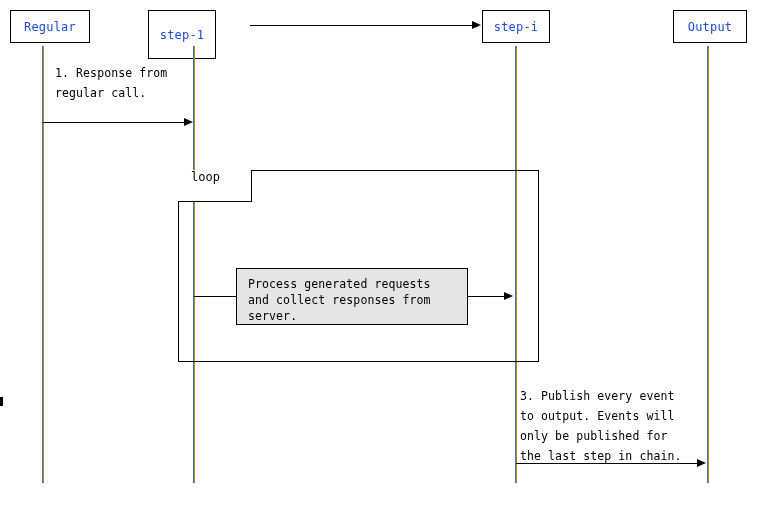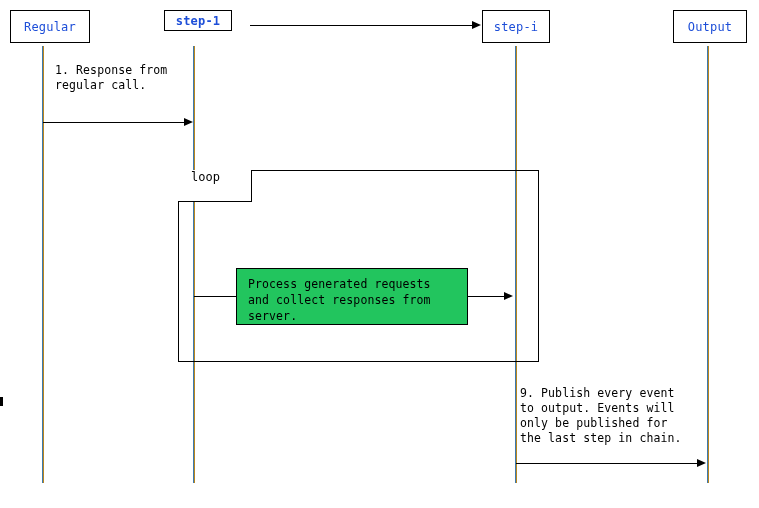--- a/index.html
+++ b/index.html
@@ -46,21 +46,21 @@
     width: 0;
     height: 0;
     border-top: 4px solid transparent;
     border-bottom: 4px solid transparent;
     border-left: 9px solid #000000;
   }
   
   .note-text {
     position: absolute;
     font-size: 11.5px;
-    line-height: 15px;
+    line-height: 20px;
     color: #000000;
     white-space: pre;
     letter-spacing: 0.1px;
   }
   
   .frag-box {
     position: absolute;
     box-sizing: border-box;
     border: 1px solid #000000;
     background: transparent;
@@ -76,21 +76,21 @@
     align-items: flex-start;
     padding-left: 13px;
     font-size: 12px;
     color: #000000;
   }
   
   .action-box {
     position: absolute;
     box-sizing: border-box;
     border: 1px solid #000000;
-    background: #22c55e;
+    background: #e5e5e5;
     font-size: 11.5px;
     line-height: 16px;
     color: #000000;
     padding: 7px 0 0 11px;
     white-space: pre;
     letter-spacing: 0.1px;
   }
   
   .edge-artifact {
     position: absolute;
@@ -98,21 +98,21 @@
   }
 </style>
 </head>
 <body>
 
 <div id="diagram">
 
   <div class="participant" style="left:10px; top:10px; width:80px; height:33px;">
     <span>Regular</span>
   </div>
-  <div class="participant" style="left:164px; top:10px; width:68px; height:21px;font-weight:bold;">
+  <div class="participant" style="left:148px; top:10px; width:68px; height:49px;">
     <span>step-1</span>
   </div>
   <div class="participant" style="left:673px; top:10px; width:74px; height:33px;">
     <span>Output</span>
   </div>
   <div class="participant" style="left:482px; top:10px; width:68px; height:33px;">
     <span>step-i</span>
   </div>
 
   <div class="lifeline" style="left:42px; top:46px; height:437px;"></div>
@@ -134,21 +134,21 @@
   </div>
 
 
   <div class="msg-line" style="left:194px; top:296px; width:42px;"></div>
   <div class="action-box" style="left:236px; top:268px; width:232px; height:57px;">Process generated requests
 and collect responses from
 server.</div>
   <div class="msg-line" style="left:468px; top:296px; width:38px;"></div>
   <div class="msg-head" style="left:504px; top:292px;"></div>
 
-  <div class="note-text" style="left:520px; top:386px;">9. Publish every event
+  <div class="note-text" style="left:520px; top:386px;">3. Publish every event
 to output. Events will
 only be published for
 the last step in chain.</div>
   <div class="msg-line" style="left:516px; top:463px; width:183px;"></div>
   <div class="msg-head" style="left:697px; top:459px;"></div>
 
   <div class="edge-artifact" style="left:0px; top:397px; width:3px; height:9px;"></div>
 
 </div>
 

